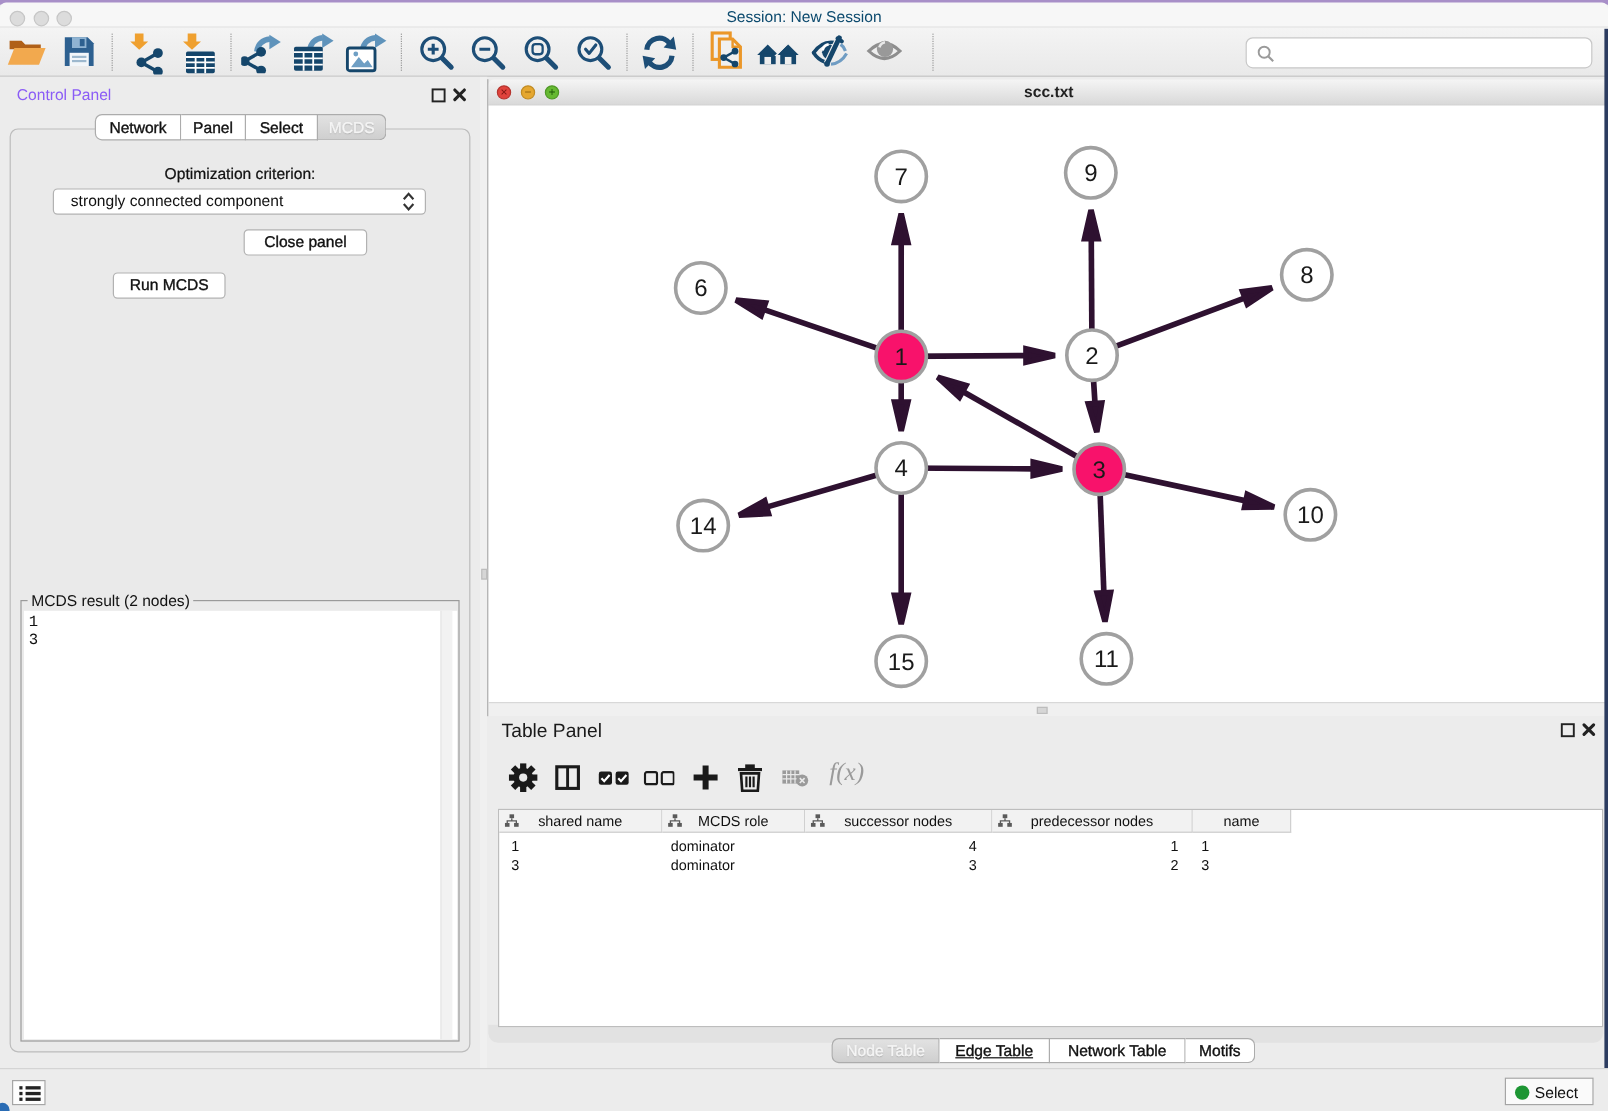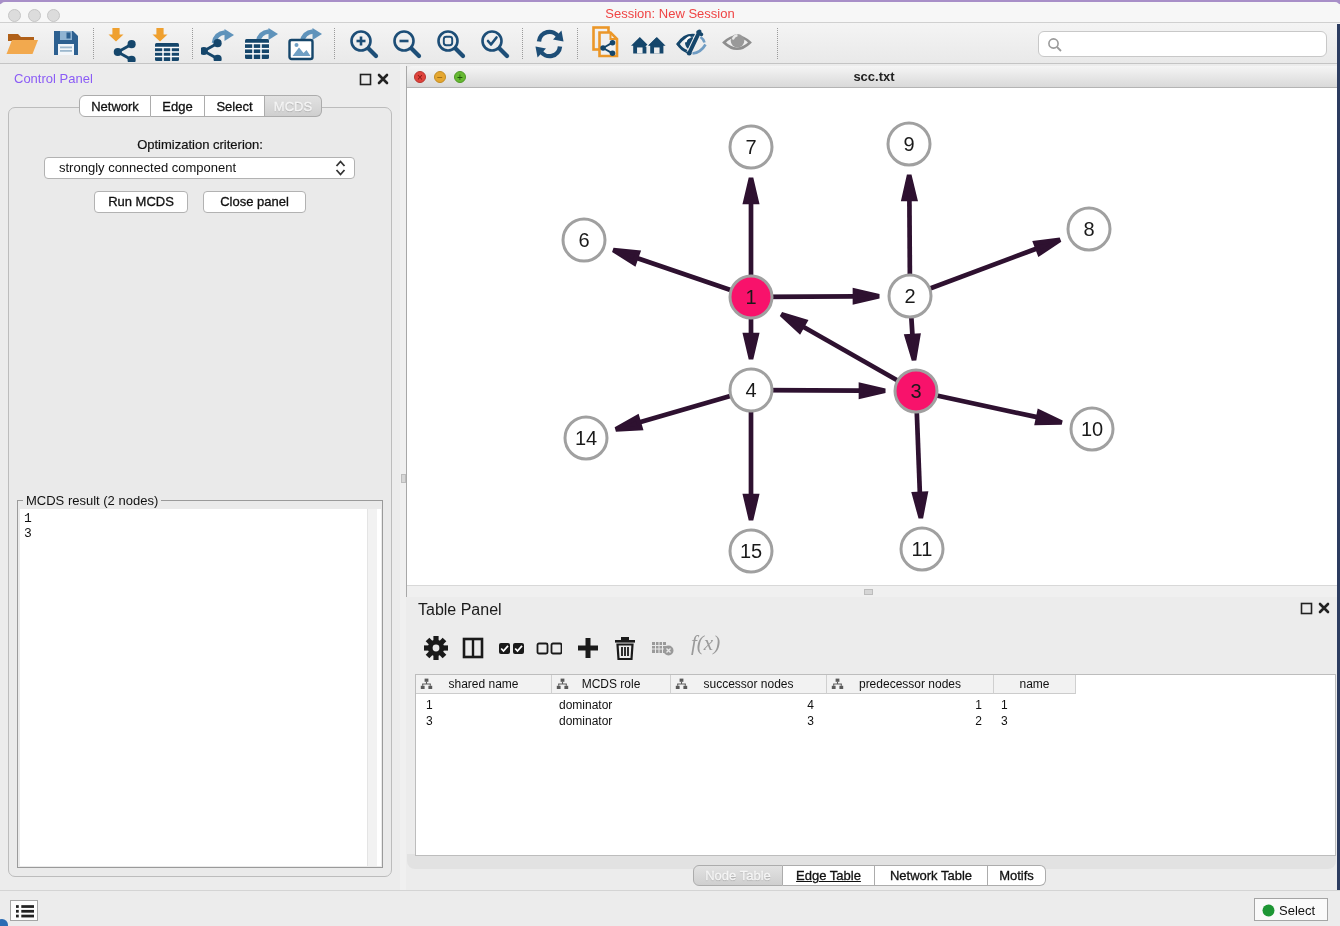--- a/index.html
+++ b/index.html
@@ -3,21 +3,21 @@
 <meta charset="utf-8">
 <style>
 * { margin:0; padding:0; box-sizing:border-box; }
 html,body { width:1340px; height:926px; overflow:hidden; font-family:"Liberation Sans",sans-serif; background:#ececec; }
 #app { position:relative; width:1340px; height:926px; }
 .abs { position:absolute; }
 
 #topstrip { left:0; top:0; width:1340px; height:4px; background:#a88fc8; }
 #titlebar { left:0; top:2px; width:1340px; height:21px; background:#f7f7f7; border-bottom:1px solid #d0d0d0; border-radius:5px 5px 0 0; }
 .tl { position:absolute; top:7px; width:13px; height:13px; border-radius:50%; background:#dcdcdc; border:1px solid #c6c6c6; }
-#wtitle { position:absolute; top:4px; left:0; width:100%; text-align:center; font-size:13px; color:#ef4444; }
+#wtitle { position:absolute; top:4px; left:0; width:100%; text-align:center; font-size:13px; color:#0c4a6e; }
 
 #toolbar { left:0; top:23px; width:1340px; height:41px; background:linear-gradient(#f4f4f4,#e9e9e9); border-bottom:1px solid #c4c4c4; }
 .tsep { position:absolute; top:5px; height:31px; width:1px; border-left:1px dotted #9a9a9a; }
 .ticon { position:absolute; top:3px; }
 #searchbox { position:absolute; left:1038px; top:8px; width:289px; height:26px; background:#fff; border:1px solid #c8c8c8; border-radius:6px; }
 
 #cpanel { left:0; top:64px; width:400px; height:826px; background:#ececec; }
 #cp-title { position:absolute; left:14px; top:7px; font-size:13px; color:#8b5cf6; }
 .tabbtn { position:absolute; top:31px; height:22px; border:1px solid #acacac; background:#fff; font-size:13px; color:#111; text-align:center; line-height:21px; -webkit-text-stroke:0.3px; }
 #cp-content { position:absolute; left:8px; top:43px; width:384px; height:770px; background:#eaeaea; border:1px solid #bcbcbc; border-radius:7px; }
@@ -203,29 +203,29 @@
   <div class="abs" id="cpanel">
     <div id="cp-content"></div>
     <div id="cp-title">Control Panel</div>
     <svg style="position:absolute;left:359px;top:9px;" width="13" height="13" viewBox="0 0 13 13">
         <rect x="1.5" y="1.5" width="10" height="10" fill="none" stroke="#222" stroke-width="1.6"></rect>
       </svg>
     <svg style="position:absolute;left:376px;top:8px;" width="14" height="14" viewBox="0 0 14 14">
         <path d="M3 3 L11 11 M11 3 L3 11" stroke="#222" stroke-width="2.6" stroke-linecap="round"></path>
       </svg>
     <div class="tabbtn" style="left:79px;width:72px;border-radius:6px 0 0 6px;">Network</div>
-    <div class="tabbtn" style="left:151px;width:54px;border-left:none;">Edge</div>
+    <div class="tabbtn" style="left:151px;width:54px;border-left:none;">Panel</div>
     <div class="tabbtn" style="left:205px;width:60px;border-left:none;">Select</div>
     <div class="tabbtn" style="left:265px;width:57px;border-left:none;border-radius:0 6px 6px 0;background:linear-gradient(#e2e2e2,#cfcfcf);color:#f5f5f5;text-shadow:0 1px 1px #aaa;">MCDS</div>
     <div id="selbox">strongly connected component<svg width="11" height="16" viewBox="0 0 11 16" style="position:absolute;right:8px;top:2px;">
           <path d="M1.5 6 L5.5 1.5 L9.5 6" fill="none" stroke="#333" stroke-width="1.8"></path>
           <path d="M1.5 10 L5.5 14.5 L9.5 10" fill="none" stroke="#333" stroke-width="1.8"></path>
         </svg></div>
     <div id="optlabel">Optimization criterion:</div>
-    <div class="btn" style="left:94px;width:94px;">Run MCDS</div>
+    <div class="btn" style="left:94px;width:94px;margin-top:36px;">Run MCDS</div>
     <div class="btn" style="left:203px;width:103px;">Close panel</div>
     <div id="fieldset">
       <div id="fslabel">MCDS result (2 nodes)</div>
       <div id="fsinner">
         <div style="position:absolute;left:4px;top:2px;font-size:13px;font-family:'Liberation Mono',monospace;color:#111;">1<br>3</div>
         <div id="fsscroll"></div>
       </div>
     </div>
   </div>
   <div class="abs" id="vsplit"></div>

